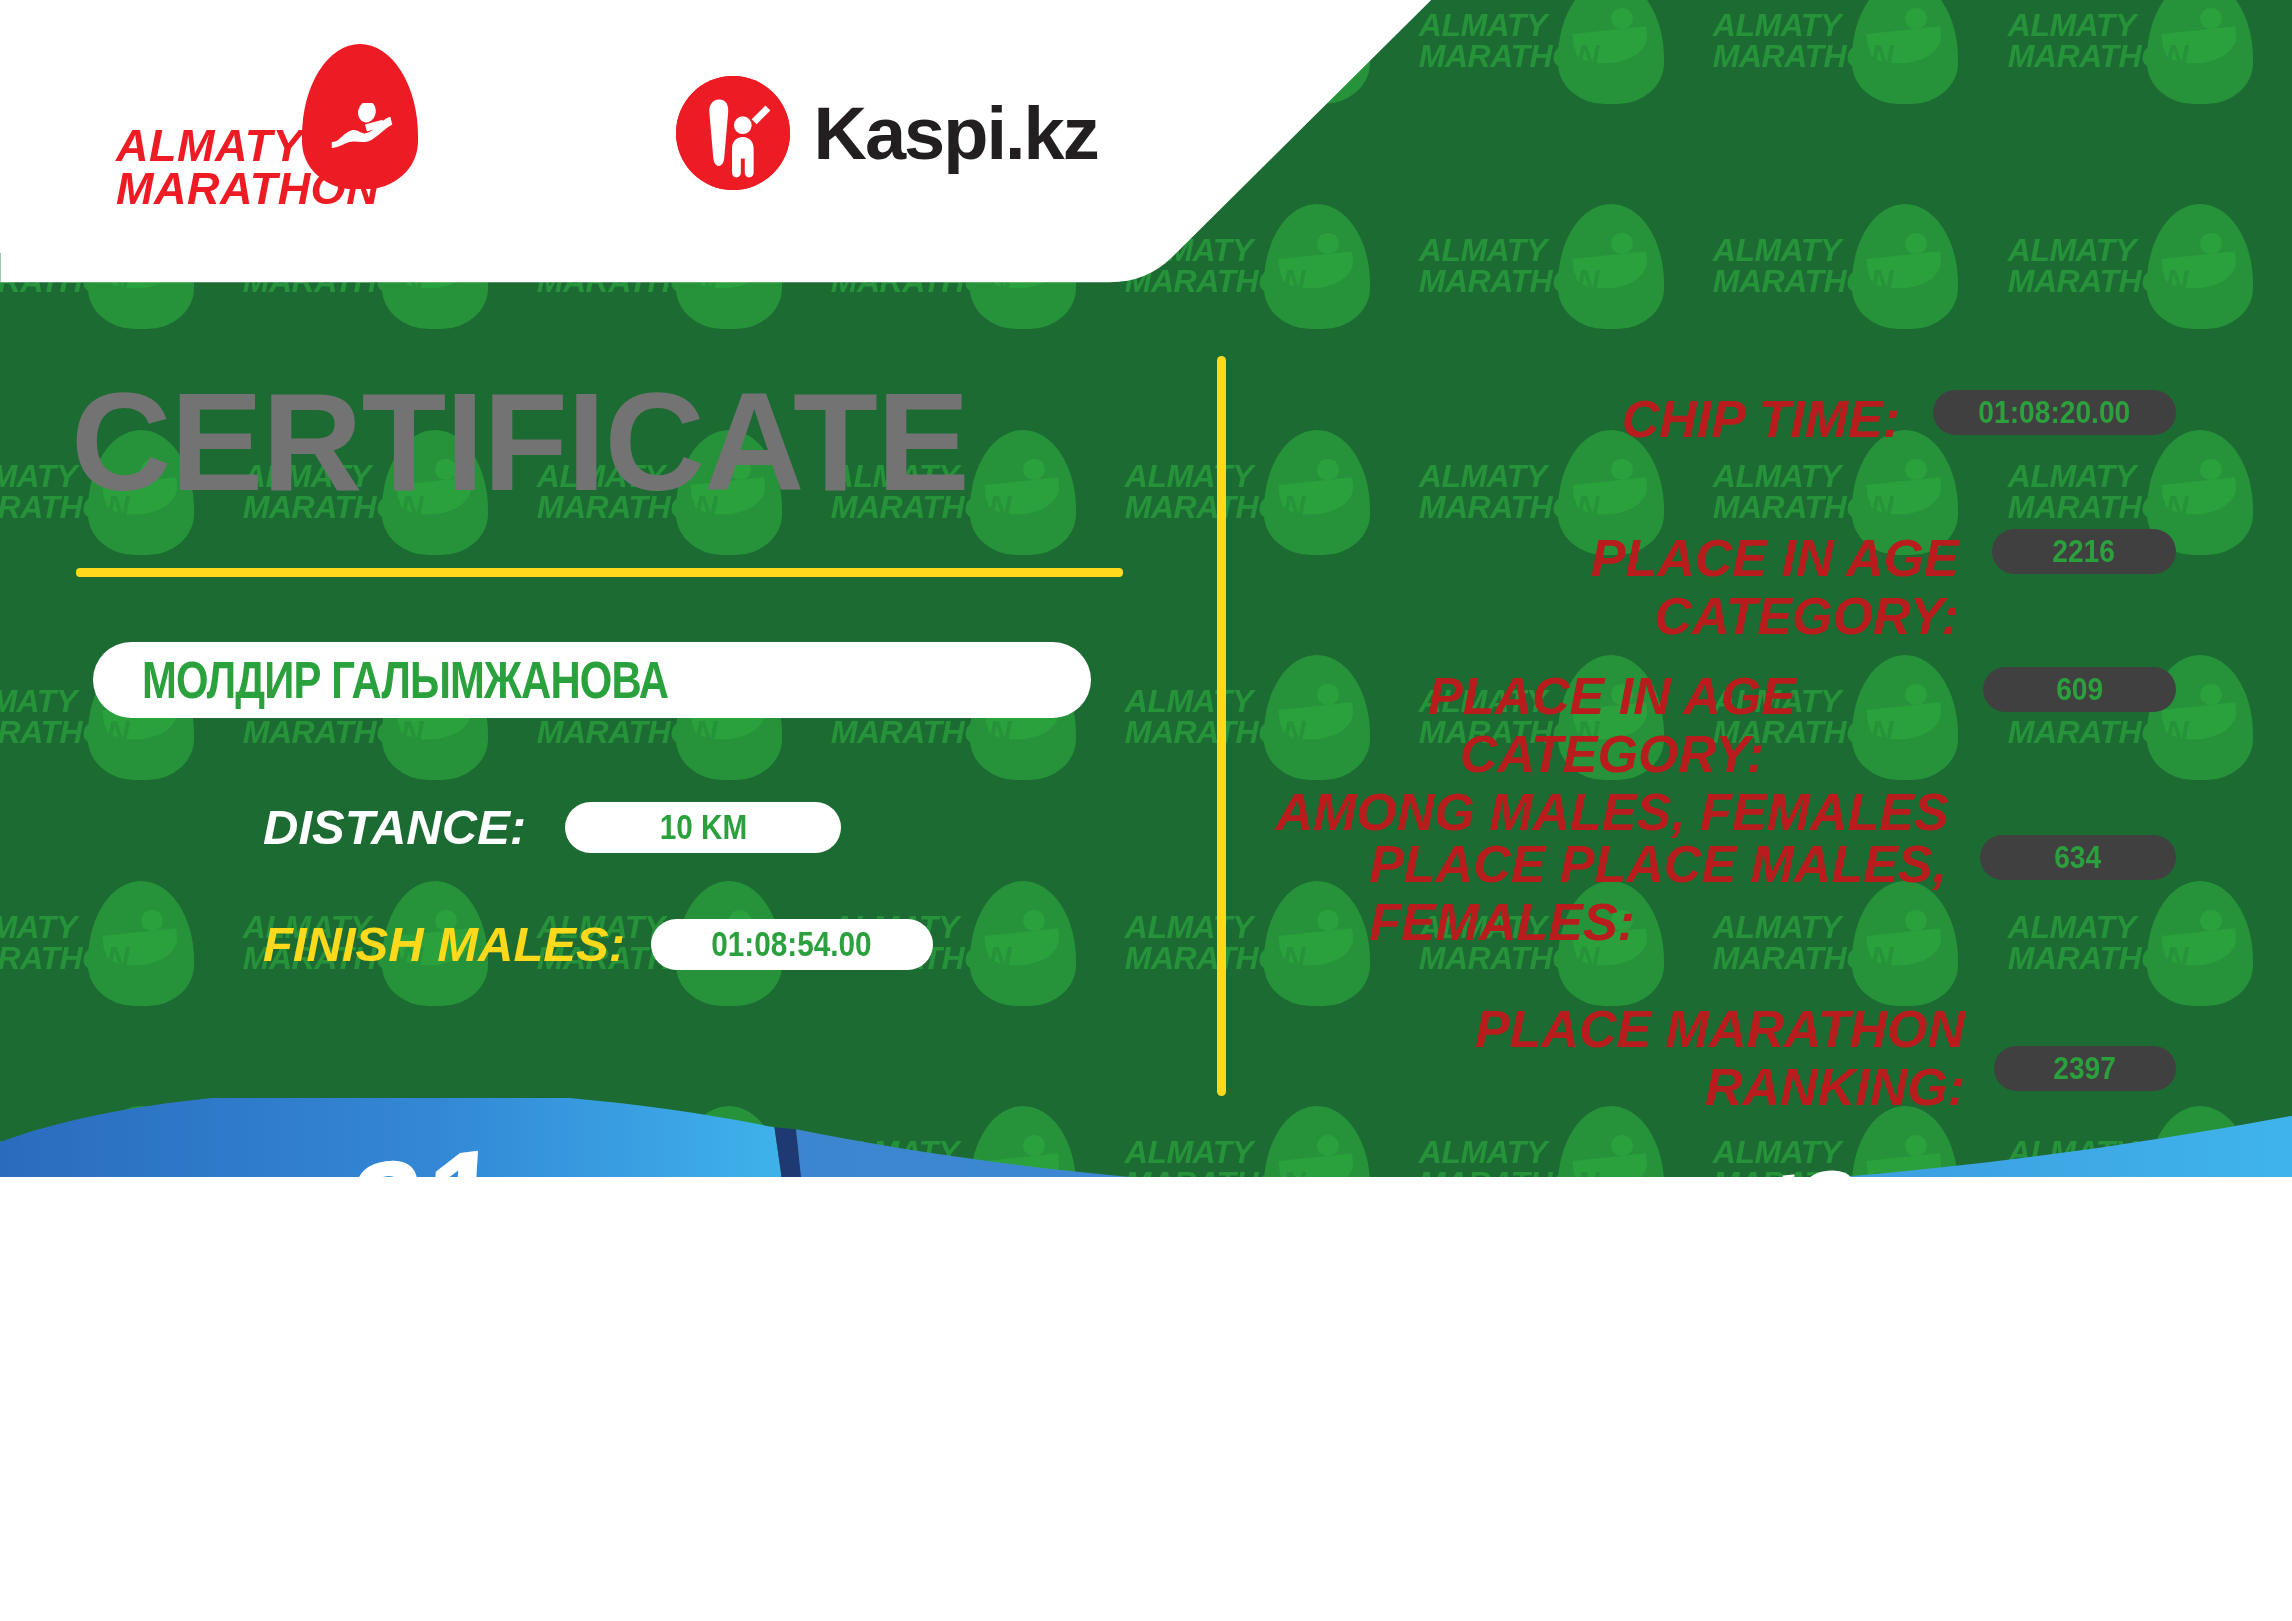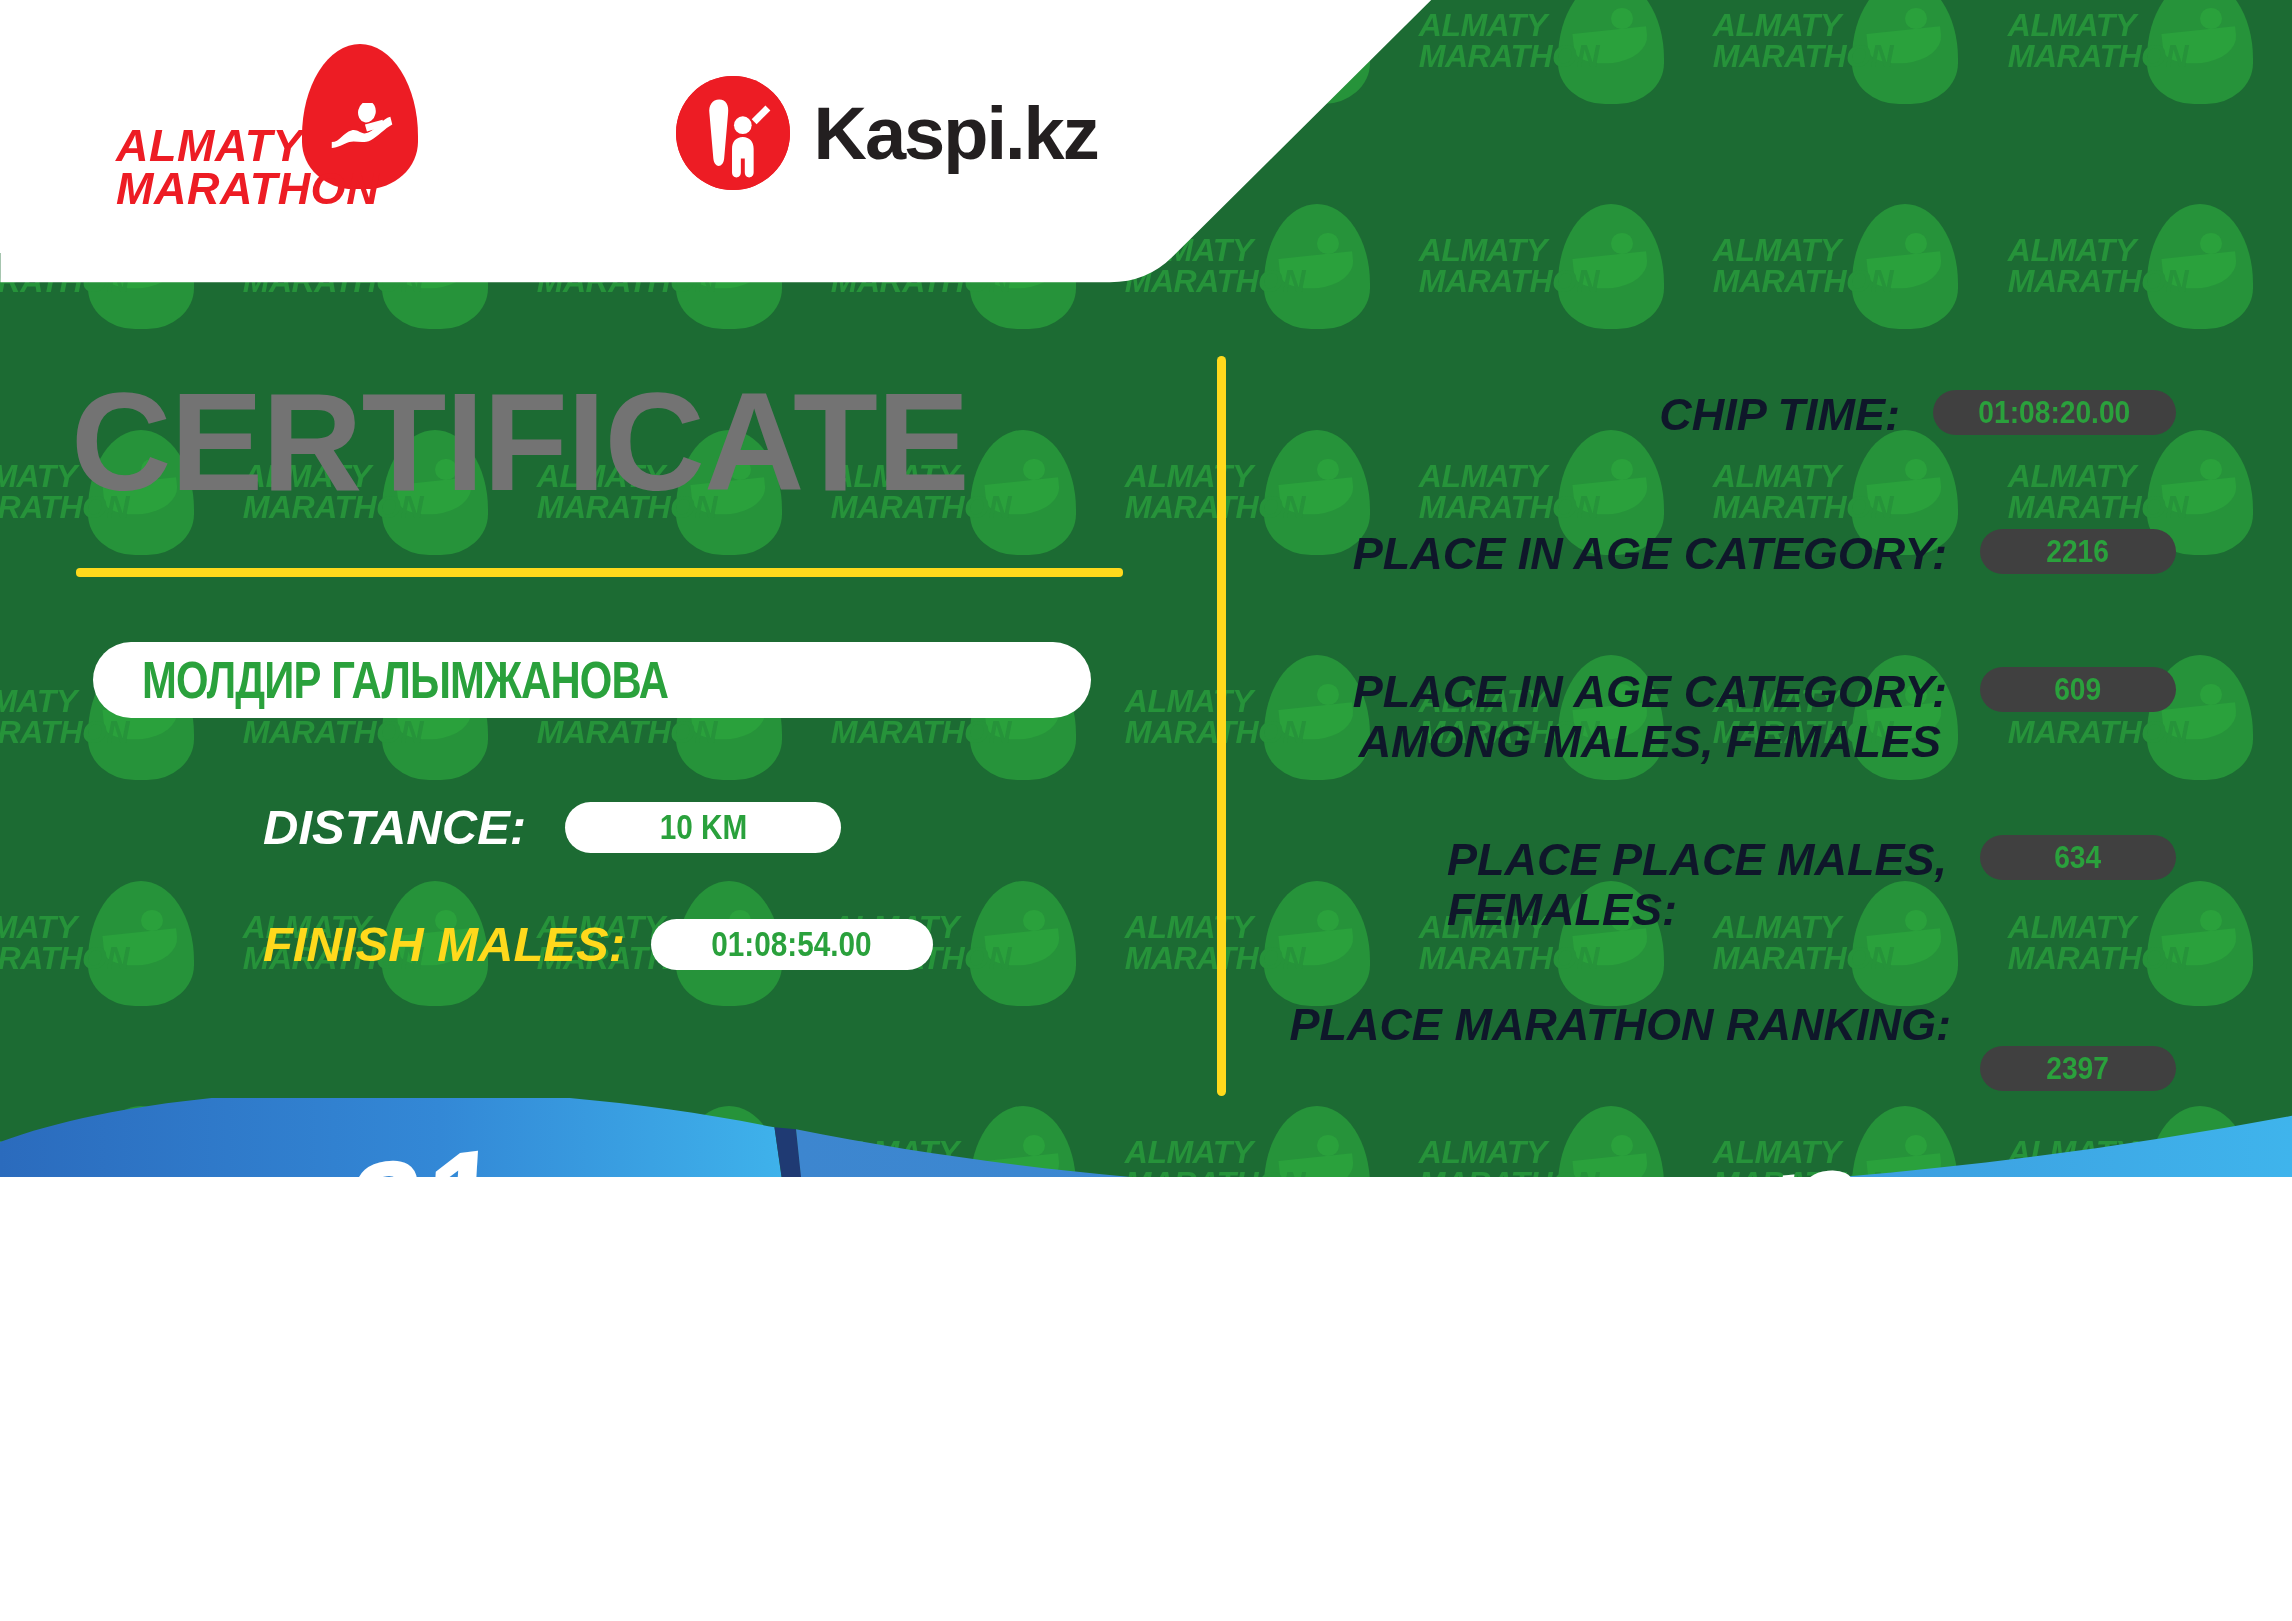--- a/index.html
+++ b/index.html
@@ -54,21 +54,21 @@
   .lbl-yellow{color:#ffd91c;}
   .val-pill{background:#fff;border-radius:29px;height:51px;display:flex;align-items:center;justify-content:center;}
   .val-txt{color:#2aa13c;font-size:35px;font-weight:bold;letter-spacing:0px;
      font-family:"Liberation Sans",sans-serif;transform:scaleX(0.85);white-space:nowrap;}
 
   
   .v-div{position:absolute;left:1217px;top:356px;width:8.8px;height:740px;background:#ffd91c;border-radius:4.9px;}
 
   
   .r-row{position:absolute;display:flex;align-items:flex-start;}
-  .r-lbl{color:#0f172a;font-size:45px;font-weight:bold;font-style:italic;line-height:1.12;text-align:right;
+  .r-lbl{color:#b91c1c;font-size:52px;font-weight:bold;font-style:italic;line-height:1.12;text-align:right;
      font-family:"Liberation Sans",sans-serif;white-space:pre-line;}
   .r-pill{background:#404040;border-radius:25.5px;height:45px;min-width:182px;display:flex;align-items:center;justify-content:center;}
   .r-val{color:#2aa13c;font-size:32px;font-weight:bold;font-family:"Liberation Sans",sans-serif;
      transform:scaleX(0.88);white-space:nowrap;}
 
   
   .ribbon-wrap{position:absolute;left:0;top:1098px;width:2293px;height:323px;}
   .rb-text-left{position:absolute;left:108px;top:1155px;transform:rotate(-7.5deg);display:flex;align-items:baseline;gap:15.7px;}
   .rb-april{color:#fff;font-size:71px;font-weight:bold;font-style:italic;letter-spacing:2px;
      font-family:"Liberation Sans",sans-serif;}

